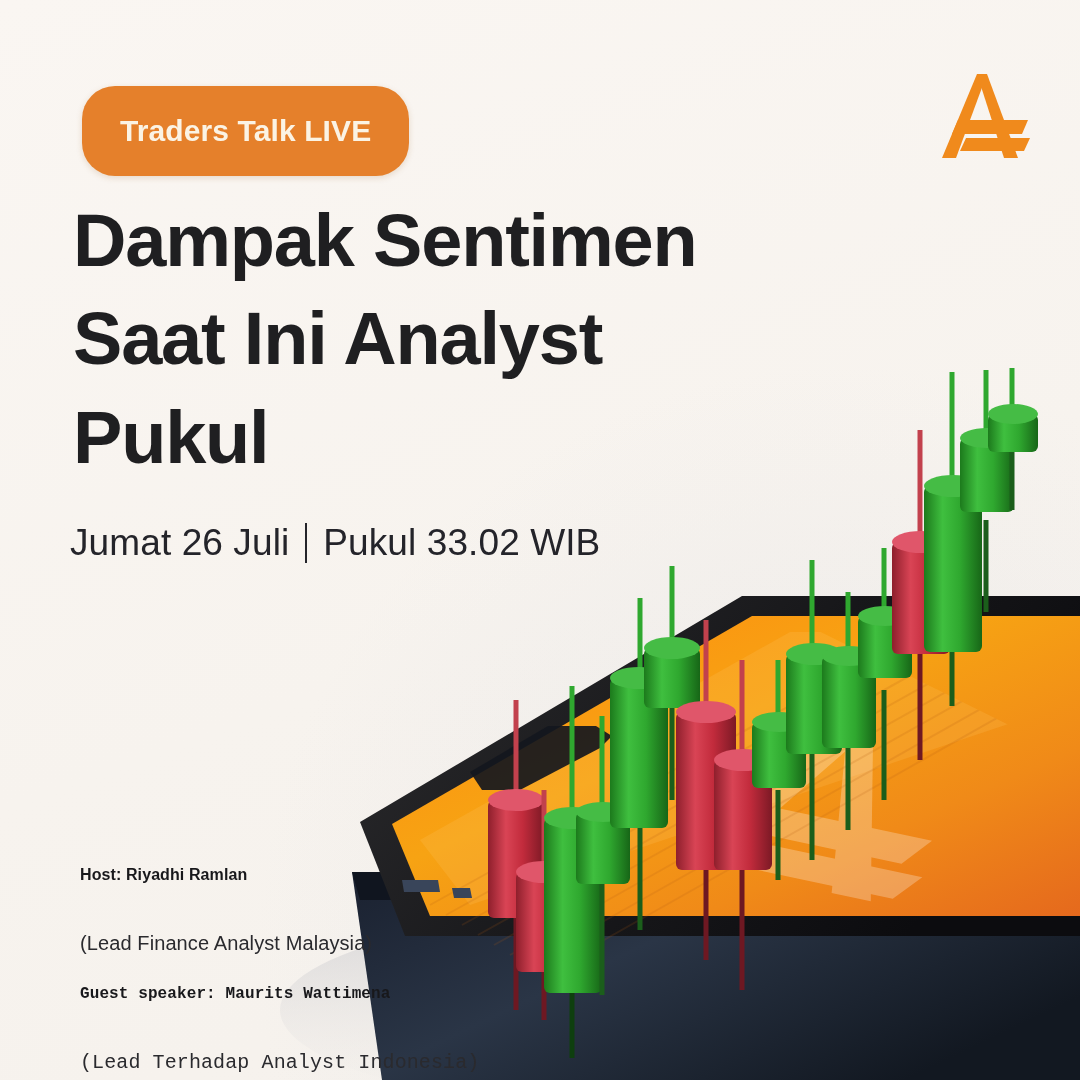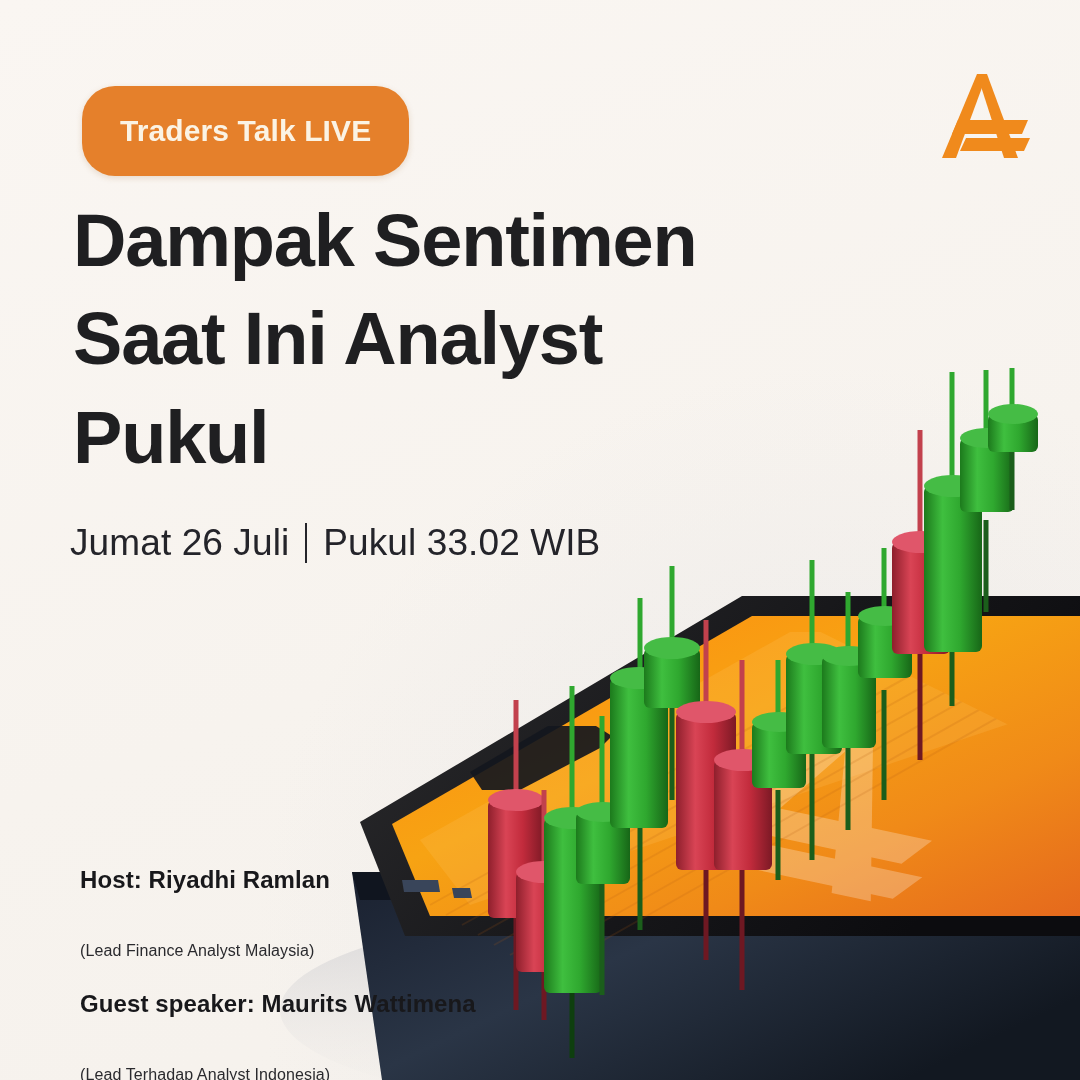--- a/index.html
+++ b/index.html
@@ -63,28 +63,28 @@
   .dateline .sep{
     display:inline-block;
     width:2px;height:40px;
     background:#24242A;
     margin:0 16px;
   }
 
   
   .credits{position:absolute;left:80px;top:866px;width:520px;z-index:40;}
   .credit-block{margin-bottom:30px;}
-  .credit-block:last-child{margin-bottom:0;}
+  .credit-block:last-child{margin-bottom:0;font-family:Liberation Mono, monospace;}
   .credit-name{
-    color:#18181B;font-size:24px;font-weight:bold;
+    color:#18181B;font-size:16px;font-weight:bold;
     letter-spacing:0.1px;white-space:nowrap;
     margin-bottom:7px;
   }
   .credit-role{
-    color:#2A2A2E;font-size:16px;font-weight:400;
+    color:#2A2A2E;font-size:20px;font-weight:400;
     letter-spacing:0.1px;white-space:nowrap;margin-top:48px;
   }
 
   
   .illustration{
     position:absolute;left:0;top:0;
     width:1080px;height:1080px;
     z-index:10;
     pointer-events:none;
   }

